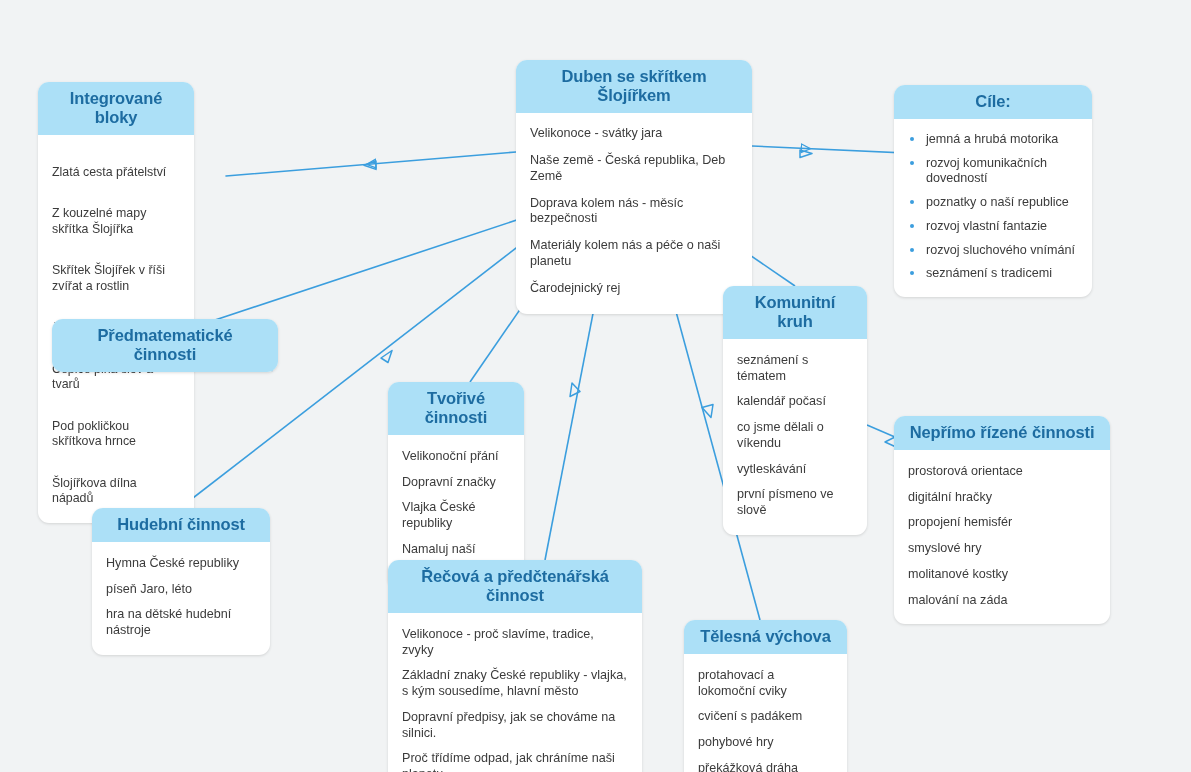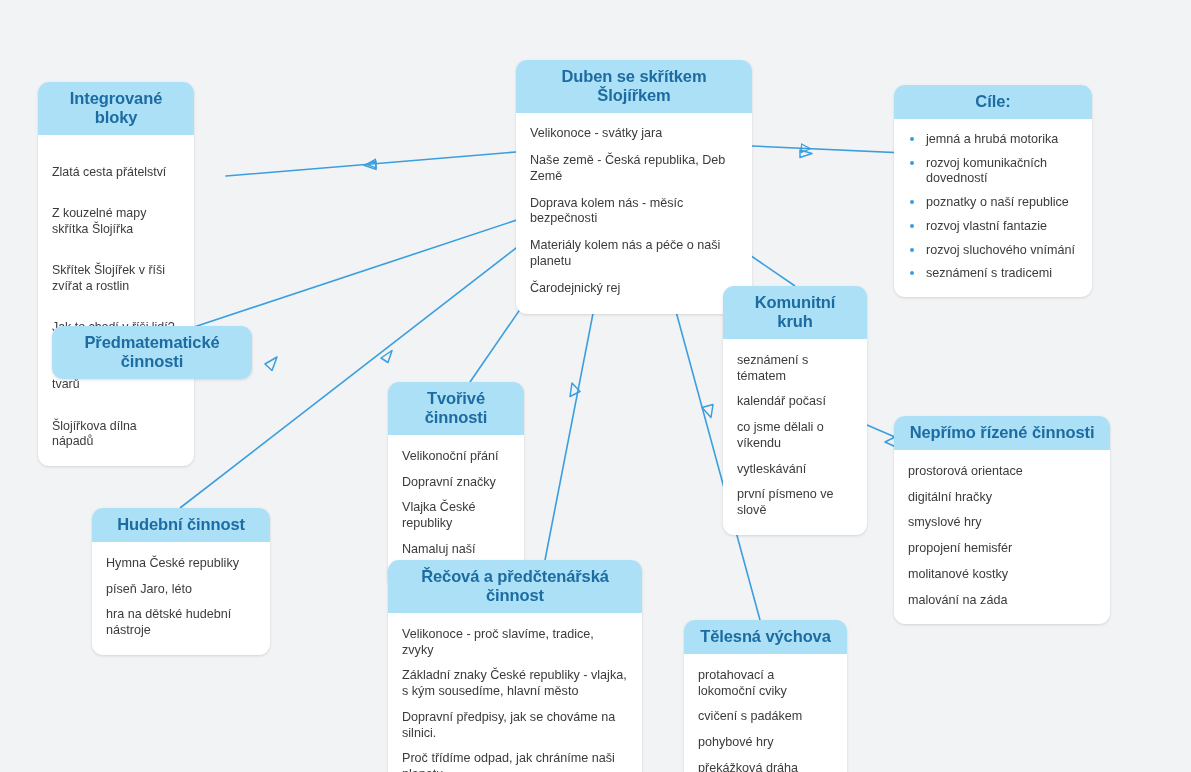--- a/index.html
+++ b/index.html
@@ -74,21 +74,21 @@
   #n-central   { left: 516px;  top: 60px;  width: 236px; }
   #n-central .node-header { font-size: 16.5px; text-align: center; }
   #n-central .node-body { padding: 8px 14px 12px 14px; }
   #n-central .node-body .row { padding: 5.5px 0; }
 
   #n-bloky     { left: 38px;   top: 82px;  width: 156px; }
   #n-bloky .node-body .row { padding: 5px 0; font-size: 12.4px; margin-top: 16px; }
 
   #n-cile      { left: 894px;  top: 85px;  width: 198px; }
 
-  #n-predmat   { left: 52px;   top: 326px; width: 200px; }
+  #n-predmat   { left: 52px;   top: 319px; width: 226px; }
   #n-hudebni   { left: 92px;   top: 508px; width: 178px; }
   #n-tvorive   { left: 388px;  top: 382px; width: 136px; }
   #n-recova    { left: 388px;  top: 560px; width: 254px; }
   #n-telesna   { left: 684px;  top: 620px; width: 163px; }
   #n-komunitni { left: 723px;  top: 286px; width: 144px; }
   #n-neprimo   { left: 894px;  top: 416px; width: 216px; }
 </style>
 </head>
 <body>
 
@@ -143,20 +143,21 @@
   </div>
 
   <div class="node" id="n-bloky">
     <div class="node-header">Integrované bloky</div>
     <div class="node-body">
       <div class="row">Zlatá cesta přátelství</div>
       <div class="row">Z kouzelné mapy skřítka Šlojířka</div>
       <div class="row">Skřítek Šlojířek v říši zvířat a rostlin</div>
       <div class="row">Jak to chodí v říši lidí?</div>
       <div class="row">Čepice plná slov a tvarů</div>
+      <div class="row">Pod pokličkou skřítkova hrnce</div>
       <div class="row">Šlojířkova dílna nápadů</div>
     </div>
   </div>
 
   <div class="node" id="n-cile">
     <div class="node-header">Cíle:</div>
     <div class="node-body bulleted">
       <div class="row"><span class="bullet"></span><span>jemná a hrubá motorika</span></div>
       <div class="row"><span class="bullet"></span><span>rozvoj komunikačních dovedností</span></div>
       <div class="row"><span class="bullet"></span><span>poznatky o naší republice</span></div>
@@ -218,20 +219,20 @@
       <div class="row">vytleskávání</div>
       <div class="row">první písmeno ve slově</div>
     </div>
   </div>
 
   <div class="node" id="n-neprimo">
     <div class="node-header">Nepřímo řízené činnosti</div>
     <div class="node-body">
       <div class="row">prostorová orientace</div>
       <div class="row">digitální hračky</div>
+      <div class="row">propojení hemisfér</div>
       <div class="row">smyslové hry</div>
-      <div class="row">propojení hemisfér</div>
       <div class="row">molitanové kostky</div>
       <div class="row">malování na záda</div>
     </div>
   </div>
 
 </div>
 
 </body></html>

